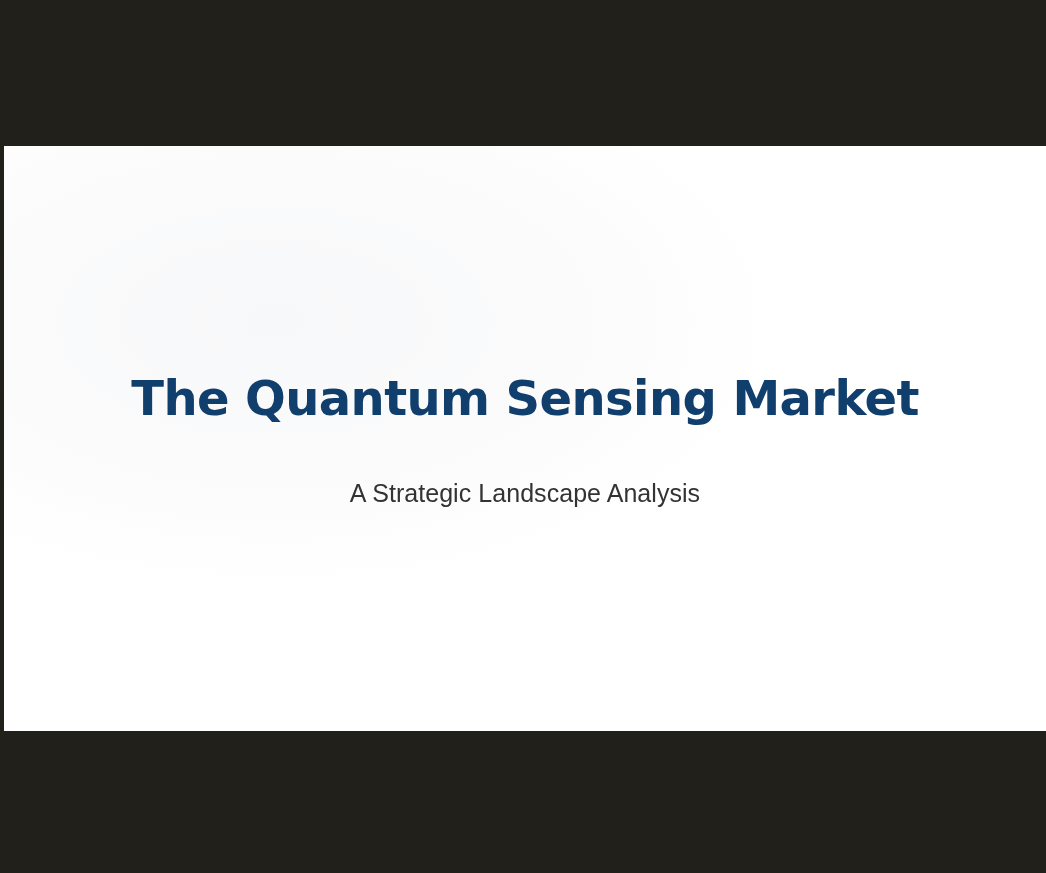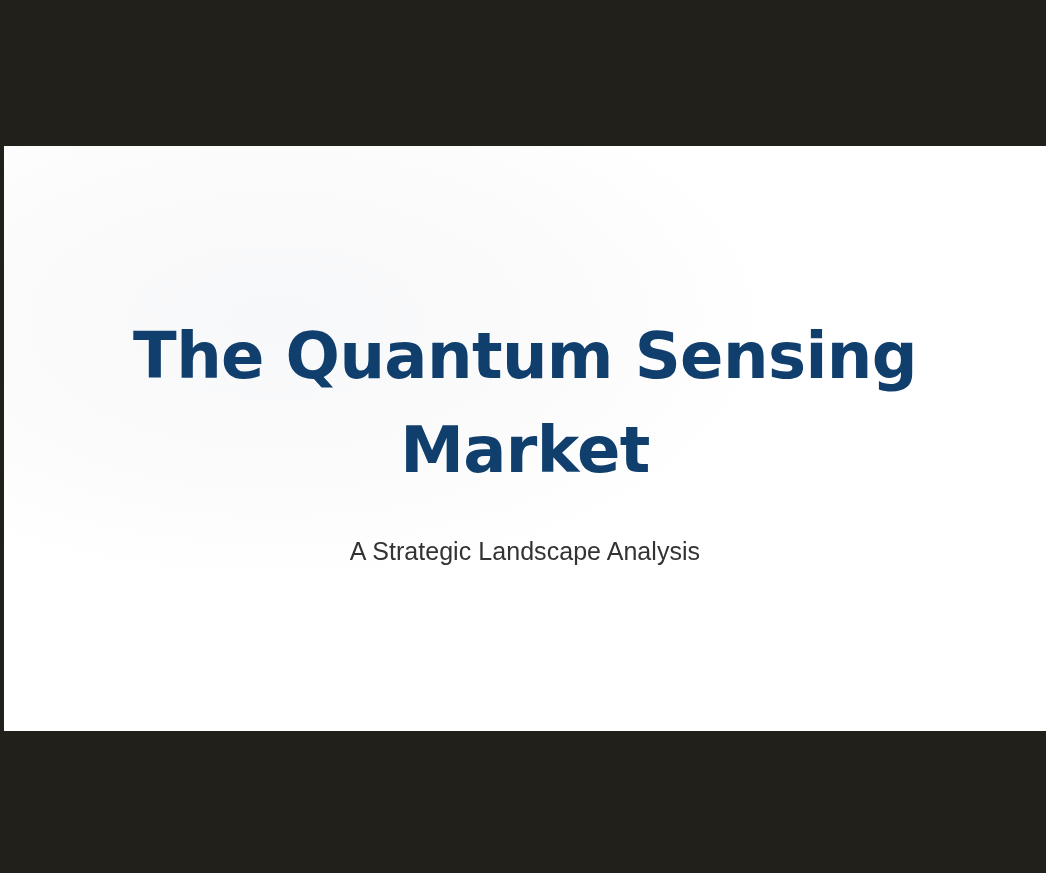--- a/index.html
+++ b/index.html
@@ -65,32 +65,32 @@
     justify-content: center;
   }
 
   
   #title {
     margin: 0;
     padding: 0 60px;
     max-width: 860px;
     text-align: center;
     font-family: "DejaVu Sans", "Liberation Sans", sans-serif;
-    font-size: 64px;
+    font-size: 48px;
     font-weight: 700;
     line-height: 1.46;
     letter-spacing: -0.6px;
     color: #103f6d;
     position: relative;
     top: -14px;
   }
 
   
   #subtitle {
-    margin: 4px;
+    margin: 10px;
     padding: 0 60px;
     text-align: center;
     font-family: "Liberation Sans", sans-serif;
     font-size: 25px;
     font-weight: 400;
     line-height: 1.35;
     letter-spacing: 0.05px;
     color: #333333;
     position: relative;
     top: 20px;

